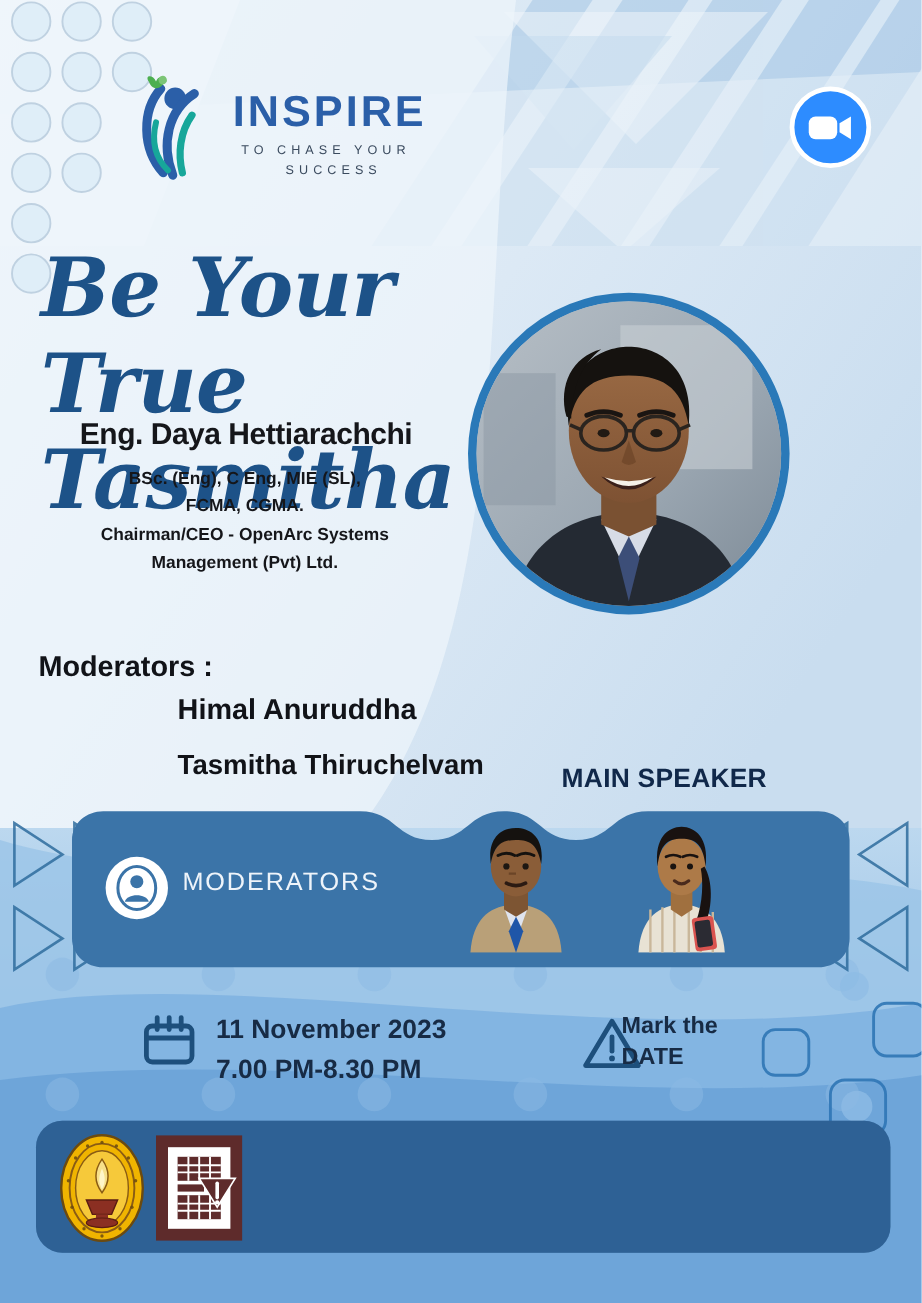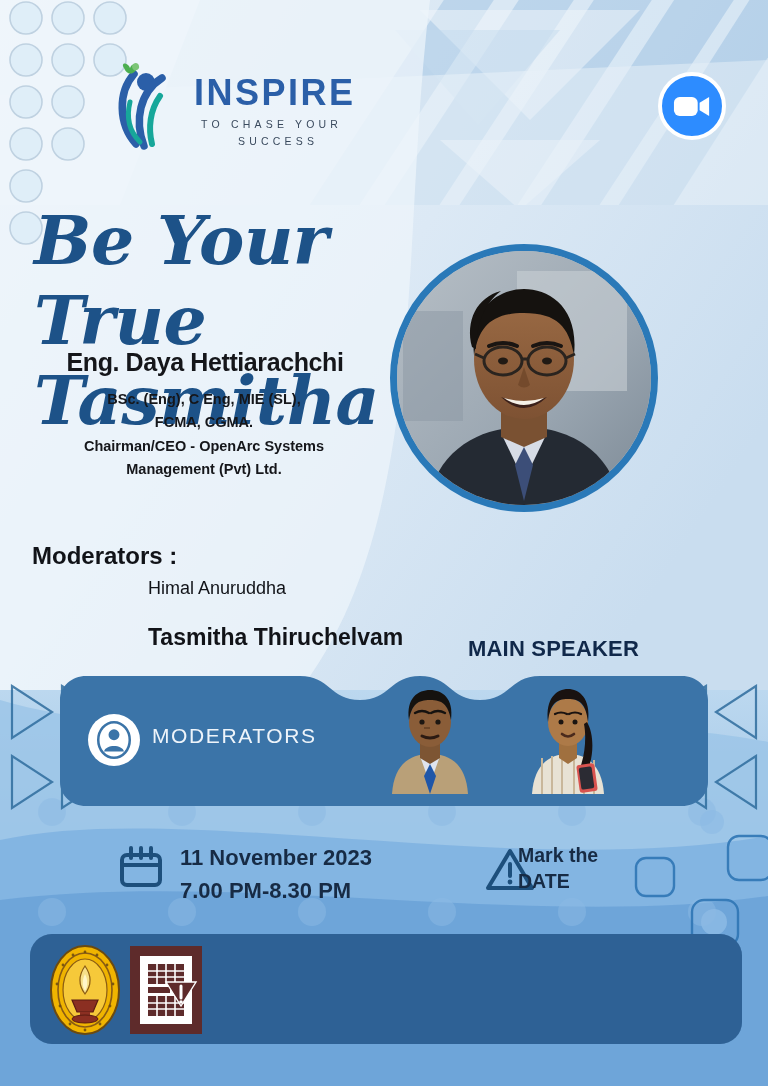--- a/index.html
+++ b/index.html
@@ -79,21 +79,21 @@
     text-align:center; line-height:1.62;
   }
 
   
   .mod-label{
     position:absolute; left:32px; top:542px;
     font-size:24px; font-weight:bold; color:#111318;
   }
   .mod-n1{
     position:absolute; left:148px; top:578px;
-    font-size:18px; font-weight:normal; color:#111318;
+    font-size:24px; font-weight:bold; color:#111318;
   }
   .mod-n2{
     position:absolute; left:148px; top:624px;
     font-size:23px; font-weight:bold; color:#111318;
   }
 
   
   .photo-ring{
     position:absolute; left:390px; top:244px;
     width:268px; height:268px; border-radius:50%;

